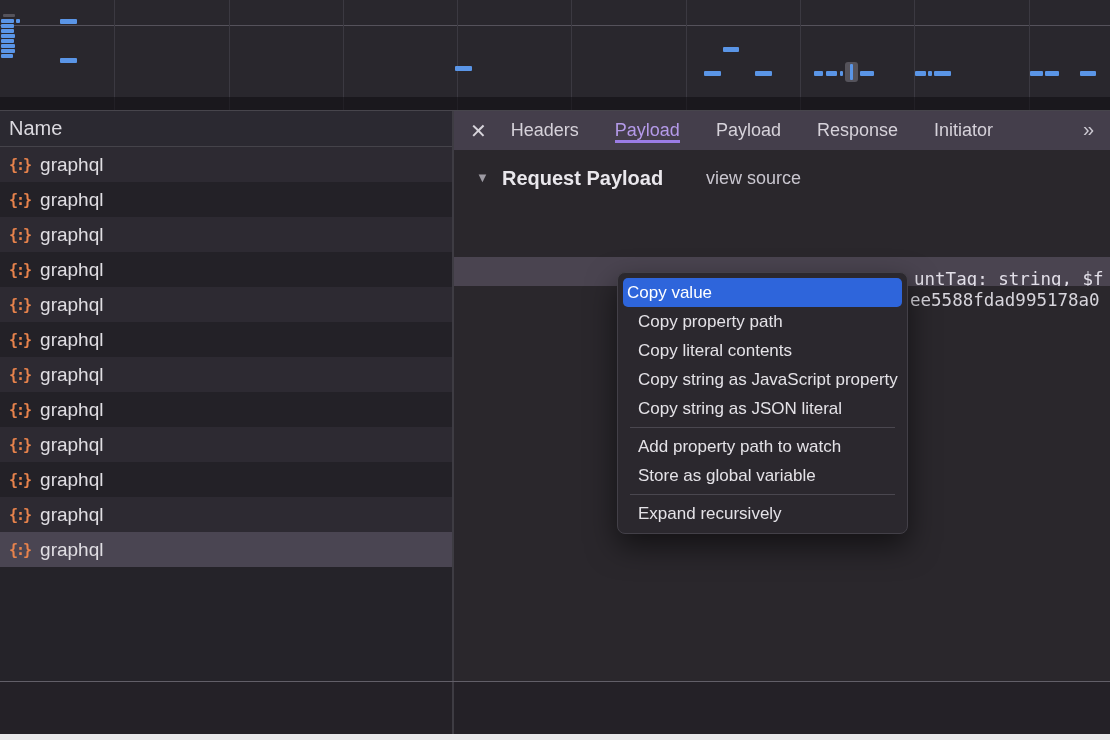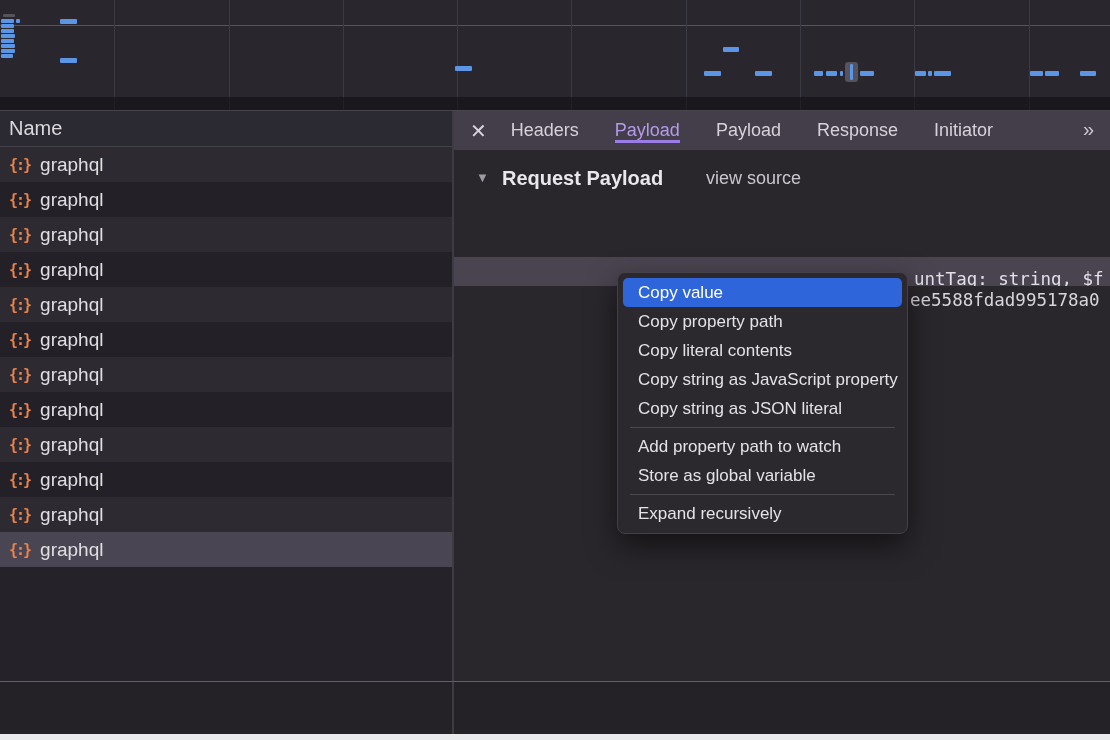--- a/index.html
+++ b/index.html
@@ -55,21 +55,21 @@
   
   #footer-line{position:absolute;left:0;top:681px;width:1110px;height:1px;background:#625f68;z-index:6;}
   #footer{position:absolute;left:0;top:682px;width:1110px;height:52px;background:#242127;}
   #bottom-strip{position:absolute;left:0;top:734px;width:1110px;height:6px;background:#eaeaec;}
 
   
   #context-menu{position:absolute;left:617px;top:272px;width:291px;background:#2b282e;
                 border:1px solid #434048;border-radius:8px;padding:5px 0;
                 box-shadow:0 12px 30px rgba(0,0,0,.55);z-index:50;box-sizing:border-box;}
   .menu-item{height:29px;line-height:29px;padding:0 20px;color:#e4e2e7;font-size:17px;white-space:nowrap;cursor:default;}
-  .menu-item.highlighted{background:var(--accent-blue);margin:0 5px;padding:0 15px;border-radius:5px;color:#ffffff;}
+  .menu-item.highlighted{background:var(--accent-blue);margin:0 5px;padding:0 4px;border-radius:5px;color:#ffffff;}
   .menu-sep{height:1px;background:#4a474f;margin:4px 12px;}
 </style>
 </head>
 <body>
 
 <div id="app">
 
   <div id="overview">
     <div class="gridline-h" id="ov-hline" style="top: 25px;"></div>
     <div id="ov-grid">

